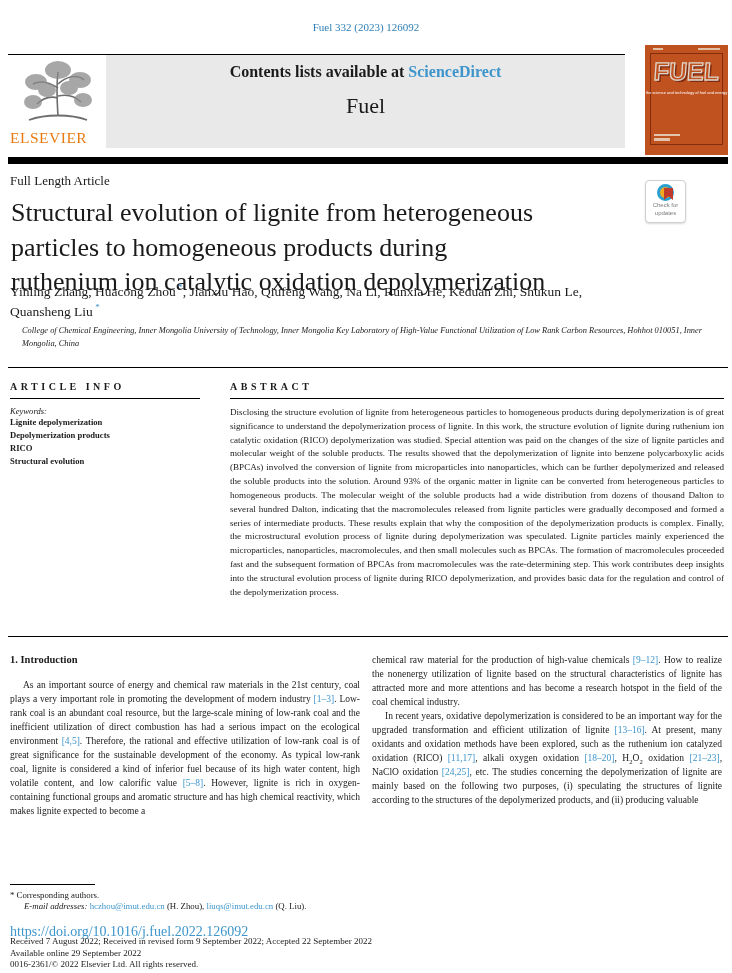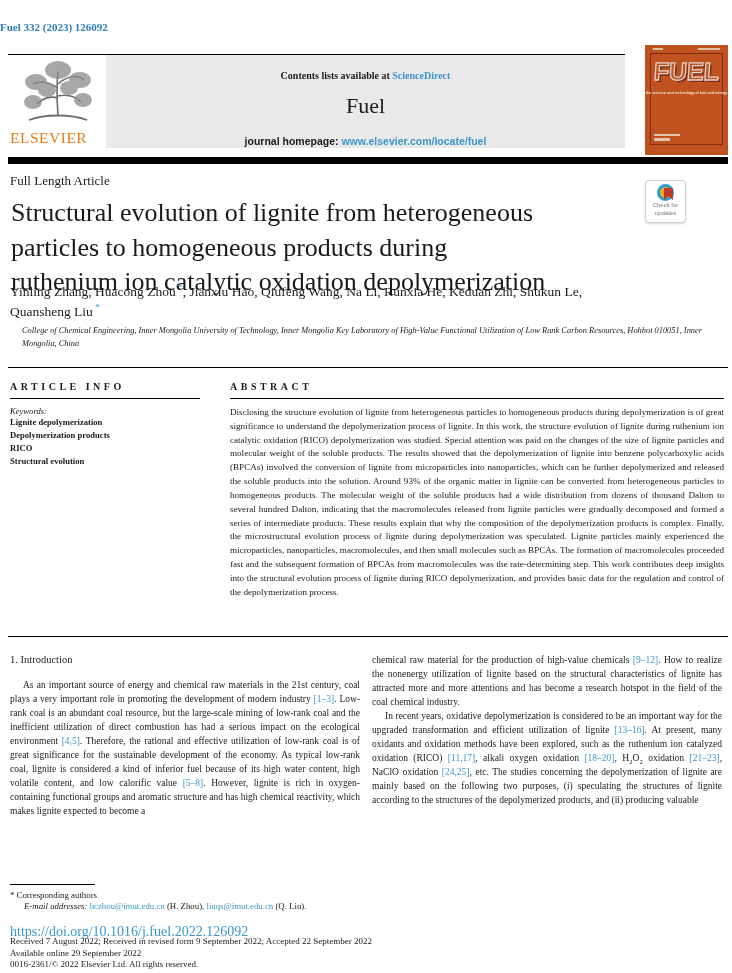--- a/index.html
+++ b/index.html
@@ -19,32 +19,32 @@
     font-family:"Liberation Serif", serif;
     color:var(--ink);
     overflow:hidden;
   }
   .lnk{color:var(--link);cursor:pointer;}
   .it{font-style:italic;margin-top:31px;}
   sub{font-size:70%;}
   sup{font-size:68%;}
 
   
-  .citation{position:absolute;top:21px;left:0;width:100%;
-    font-size:11px;color:var(--cite);font-weight:700;}
+  .citation{position:absolute;top:21px;left:0;width:100%;text-align:center;
+    font-size:11px;color:var(--cite);font-weight:400;}
 
   
   .top-rule{position:absolute;top:54px;left:8px;width:617px;height:1px;background:#000;}
   .elsevier{position:absolute;top:58px;left:10px;width:96px;height:90px;}
   .elsevier svg{display:block;margin:0 auto;}
   .elsevier-word{font-size:15.5px;letter-spacing:.5px;color:var(--elsevier-orange);
     font-family:"Liberation Serif",serif;margin-top:1px;}
   .journal-box{position:absolute;top:55px;left:106px;width:519px;height:93px;
     background:#e9e9e9;text-align:center;padding-top:8px;}
-  .contents-line{font-size:10px;font-weight:700;margin-top:7px;}
+  .contents-line{font-size:16px;font-weight:700;}
   .journal-title{font-size:22px;margin-top:12px;}
   .homepage-line{font-size:10.5px;margin-top:16px;
     font-family:"Liberation Sans",sans-serif;font-weight:700;}
   .homepage-line .lnk{font-weight:700;}
 
   
   .cover{position:absolute;top:45px;left:645px;width:83px;height:110px;
     background:var(--cover-bg);overflow:hidden;}
   .cover-frame{position:absolute;top:8px;left:5px;right:5px;bottom:10px;
     border:1px solid var(--cover-frame);}
@@ -90,21 +90,21 @@
   .mini-rule{height:1px;background:#000;margin-top:6px;margin-bottom:7px;}
   .kw-label{font-size:8.6px;font-style:italic;}
   .kw-item{font-size:8.6px;font-weight:600;line-height:1.5;}
   .abs-text{font-size:9.1px;line-height:1.52;text-align:justify;}
 
   .rule-b{position:absolute;top:636px;left:8px;width:720px;height:1px;background:#000;}
 
   
   .col-left{position:absolute;top:654px;left:10px;width:350px;}
   .col-right{position:absolute;top:654px;left:372px;width:350px;}
-  .sec-heading{font-size:10.5px;font-weight:400;margin-bottom:14px;}
+  .sec-heading{font-size:10.5px;font-weight:700;margin-bottom:14px;}
   .body-para{font-size:9.5px;line-height:1.47;text-align:justify;}
   .indent{text-indent:13px;}
 
   
   .foot-rule{position:absolute;top:884px;left:10px;width:85px;height:1px;background:#000;}
   .foot-corr{position:absolute;top:890px;left:10px;font-size:8.8px;}
   .foot-email{position:absolute;top:901px;left:10px;font-size:8.8px;}
   .foot-email-pad{display:inline-block;width:14px;}
   .foot-doi{position:absolute;top:924px;left:10px;font-size:14px;color:var(--link);}
   .foot-received{position:absolute;top:936px;left:10px;font-size:9px;}
@@ -143,23 +143,20 @@
       </svg>
     </span>
     <div class="elsevier-word">ELSEVIER</div>
   </div>
 
   <div class="journal-box">
     <div class="contents-line">
       <span>Contents lists available at </span><span class="lnk">ScienceDirect</span>
     </div>
     <div class="journal-title">Fuel</div>
-    <div class="homepage-line">
-      <span>journal homepage: </span><span class="lnk">www.elsevier.com/locate/fuel</span>
-    </div>
   </div>
 
   <div class="cover">
     <div class="cover-topline">
       <i style="width:10px"></i>
         <i style="width:22px"></i>
     </div>
     <div class="cover-frame"></div>
     <div class="cover-masthead">FUEL</div>
     <div class="cover-tagline">the science and technology of fuel and energy</div>

